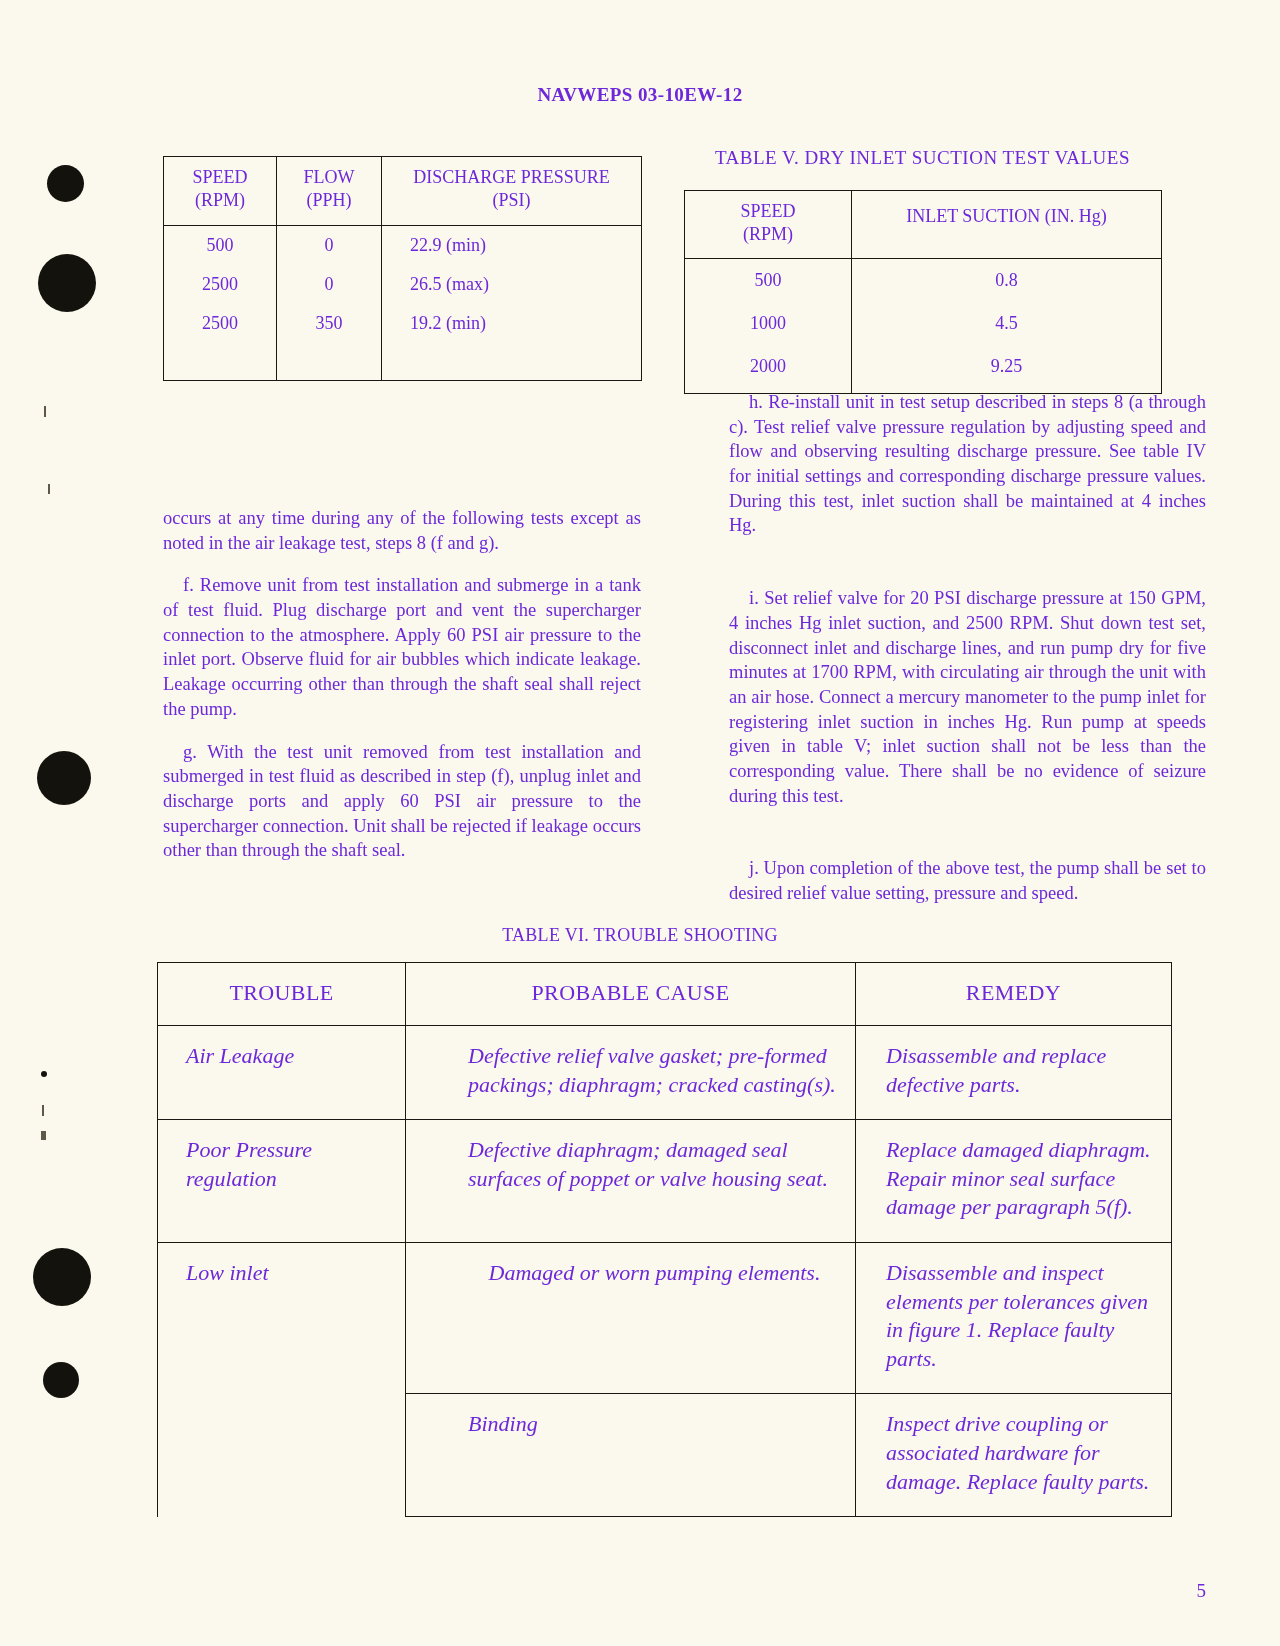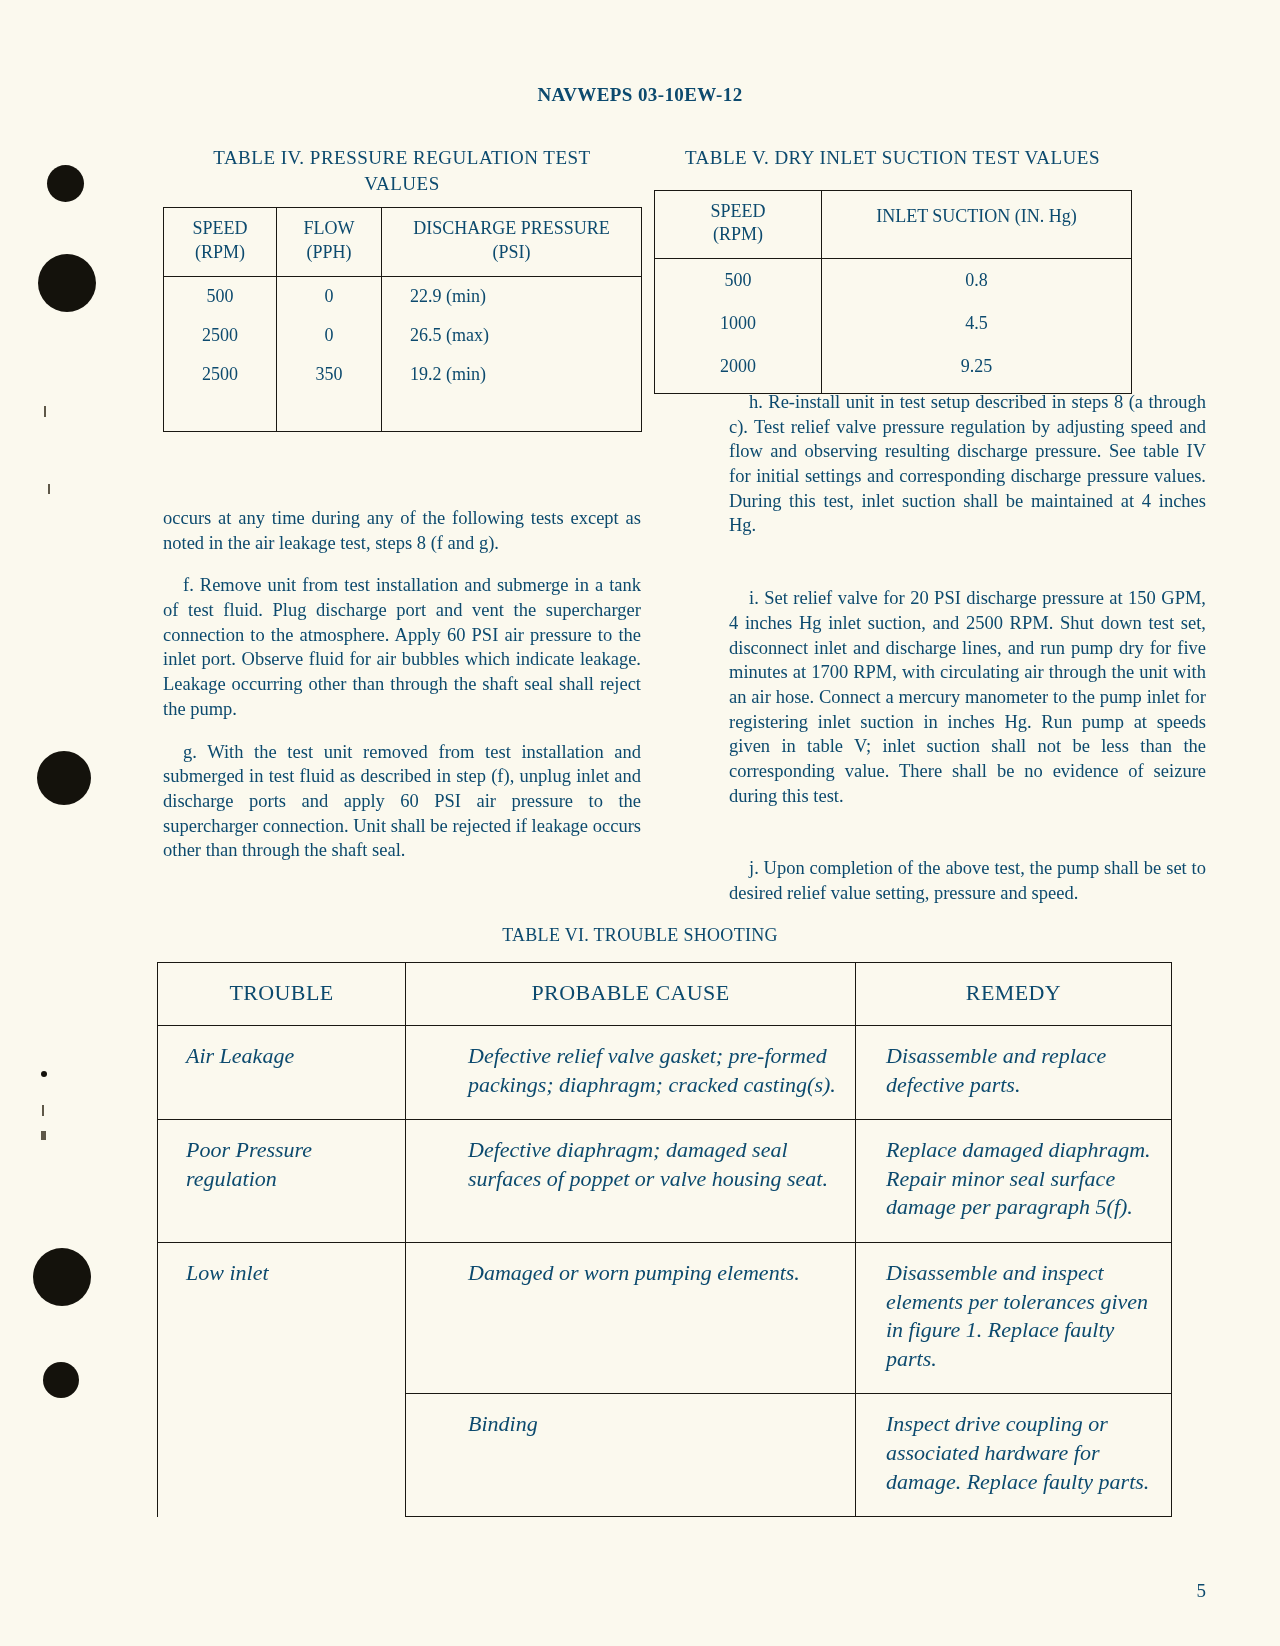--- a/index.html
+++ b/index.html
@@ -9,21 +9,21 @@
   }
   body {
     font-family: "Liberation Serif", "DejaVu Serif", serif;
   }
   .page {
     position: relative;
     width: 1280px;
     height: 1646px;
     background: #fbf9ee;
     overflow: hidden;
-    color: #0c4a6e;
+    color: #6d28d9;
   }
   
   .mark {
     position: absolute;
     background: #14120c;
     border-radius: 50%;
   }
   .tick {
     position: absolute;
     background: #5e5848;
@@ -61,21 +61,21 @@
   
   #table4-wrap { position: absolute; left: 163px; top: 145px; width: 478px; }
   #table4 { width: 478px; font-size: 18px; }
   #table4 .hd { text-align: center; line-height: 1.3; padding: 9px 4px 12px 4px; }
   #table4 .val { padding: 9px 0 9px 0; }
   #table4 .c-speed { text-align: center; }
   #table4 .c-flow { text-align: center; }
   #table4 .c-disc { padding-left: 28px; text-align: left; }
   #table4 .note { text-align: center; padding: 13px 0 13px 0; letter-spacing: .2px; }
   
-  #table5-wrap { position: absolute; left: 654px; top: 145px; width: 477px; }
+  #table5-wrap { position: absolute; left: 684px; top: 145px; width: 477px; }
   #table5 { width: 477px; font-size: 18px; }
   #table5 .hd { text-align: center; line-height: 1.3; padding: 9px 4px 12px 4px; }
   #table5 .val { text-align: center; padding: 11px 0; }
   
   .col {
     position: absolute;
     font-size: 18.5px;
     line-height: 1.335;
     text-align: justify;
     text-justify: inter-word;
@@ -127,24 +127,20 @@
   <div class="mark" style="left:43px; top:1362px; width:36px; height:36px;"></div>
   <div class="mark" style="left:41px; top:1071px; width:6px; height:6px;"></div>
   <div class="tick" style="left:44px; top:406px; width:2px; height:11px;"></div>
   <div class="tick" style="left:48px; top:484px; width:2px; height:10px;"></div>
   <div class="tick" style="left:42px; top:1105px; width:2px; height:11px;"></div>
   <div class="tick" style="left:41px; top:1131px; width:5px; height:9px;"></div>
 
   <div class="runhead">NAVWEPS 03-10EW-12</div>
 
   <div id="table4-wrap">
-    <div class="tbl-caption">
-      <div>TABLE IV.  PRESSURE REGULATION TEST</div>
-      <div>VALUES</div>
-    </div>
     <table class="doc" id="table4" style="margin-top:11px;">
       <colgroup>
           <col style="width:113px">
           <col style="width:105px">
           <col style="width:260px">
         </colgroup>
       <thead>
         <tr>
           <td class="hd">
             <div>SPEED</div>
@@ -270,21 +266,21 @@
         </tr>
         <tr>
           <td class="body trouble">Poor Pressure regulation</td>
           <td class="body cause">Defective diaphragm; damaged seal surfaces of poppet or valve housing seat.</td>
           <td class="body remedy">Replace damaged diaphragm. Repair minor seal surface damage per paragraph 5(f).</td>
         </tr>
         <tr>
           <td class="body trouble noline-bottom" rowspan="2" style="vertical-align:top;margin-top:26px;">
             <span>Low inlet</span>
           </td>
-          <td class="body cause" style="padding-bottom:72px;">Damaged or worn pumping elements.</td>
+          <td class="body cause" style="padding-bottom:72px;text-align:center;">Damaged or worn pumping elements.</td>
           <td class="body remedy">Disassemble and inspect elements per tolerances given in figure 1.  Replace faulty parts.</td>
         </tr>
         <tr>
           <td class="body cause" style="padding-bottom:62px;">Binding</td>
           <td class="body remedy">Inspect drive coupling or associated hardware for damage.  Replace faulty parts.</td>
         </tr>
       </tbody>
     </table>
   </div>
 

